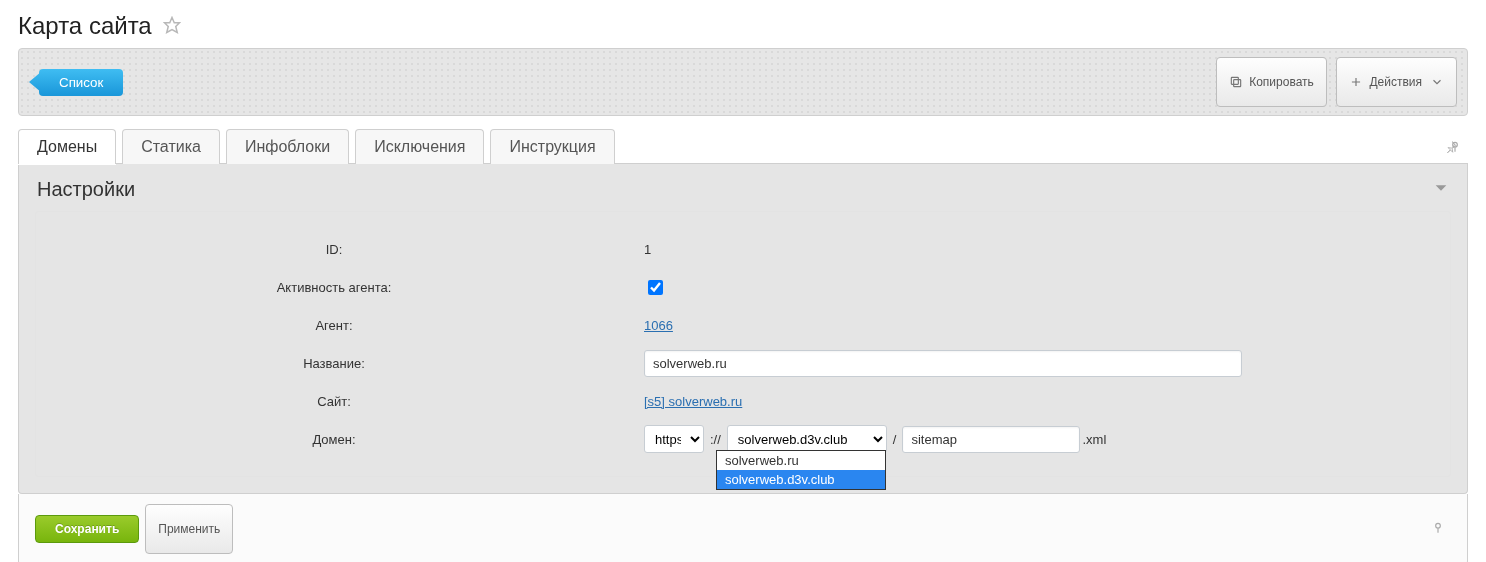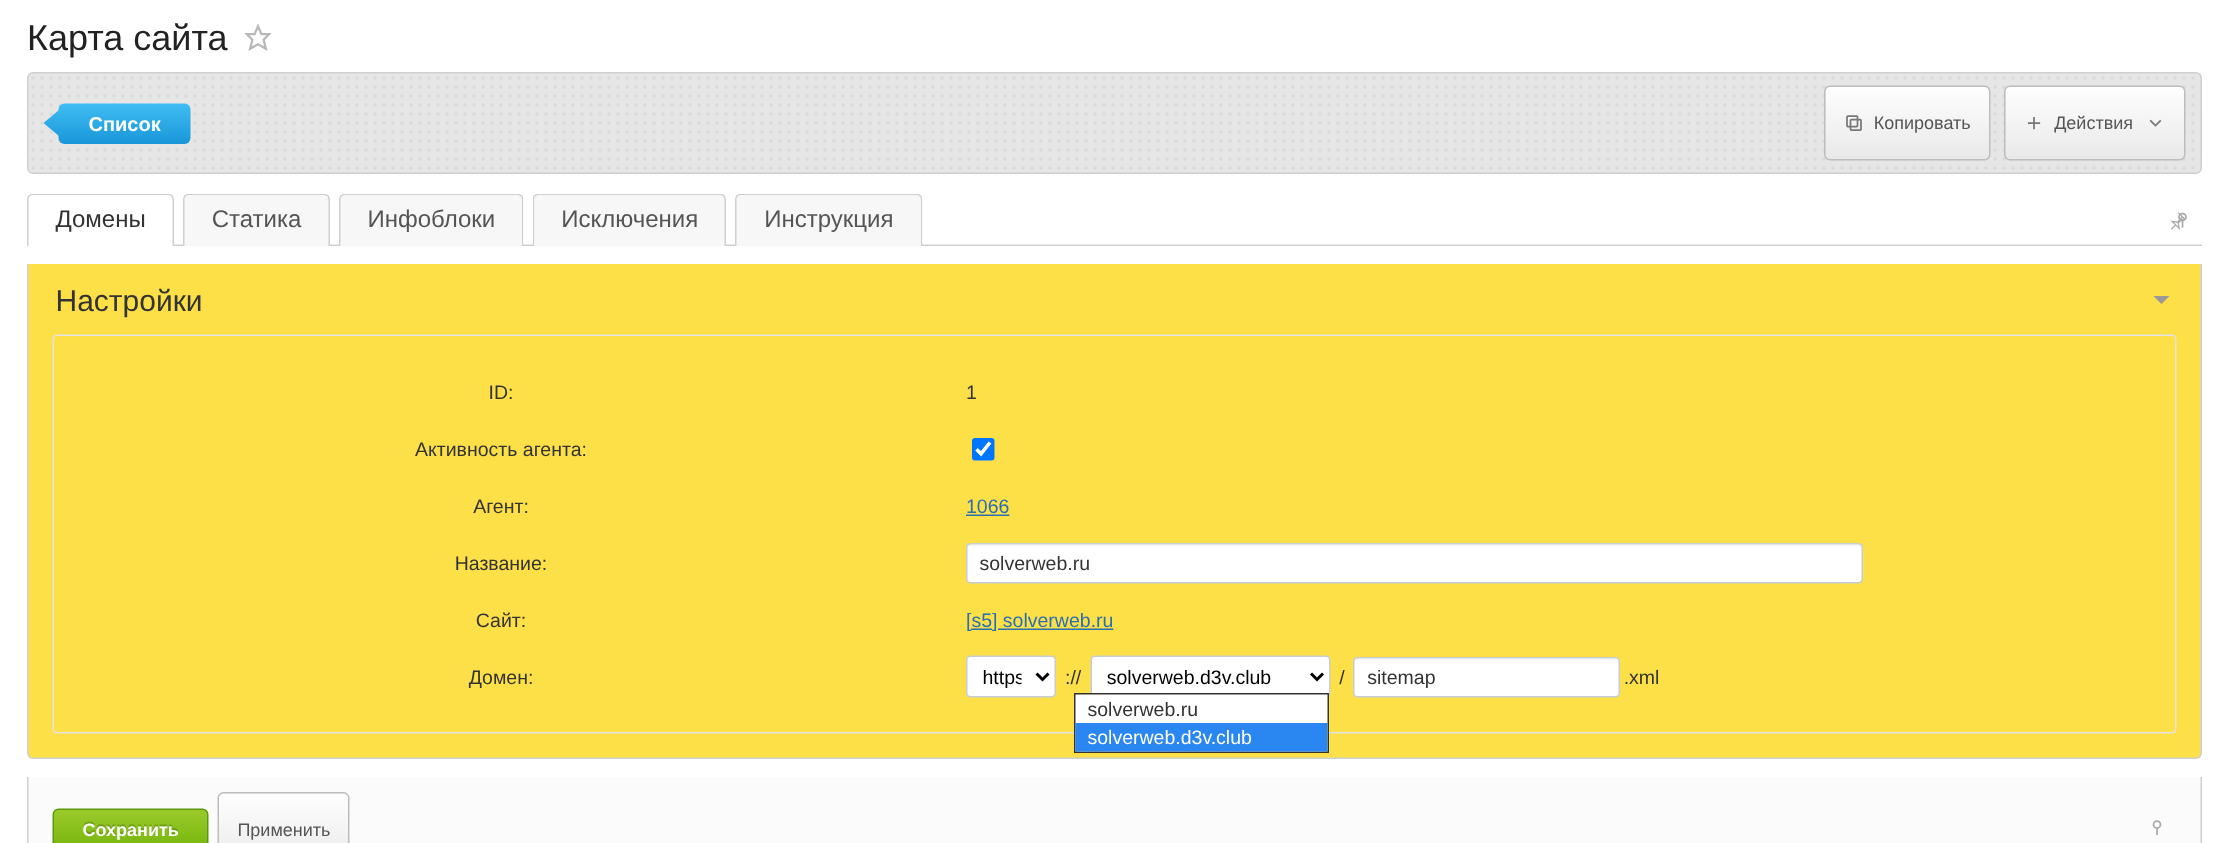--- a/index.html
+++ b/index.html
@@ -7,32 +7,32 @@
   
   .title-wrap{padding:12px 18px 8px}
   .page-title{font-size:24px;font-weight:400;color:#222;display:inline-block;vertical-align:middle}
   .star-icon{display:inline-block;vertical-align:middle;margin-left:8px;color:#b8b8b8}
   .star-icon svg{width:18px;height:18px}
   
   .strip{background:#e6e6e6;background-image:radial-gradient(#d9d9d9 1px,transparent 1px);background-size:6px 6px;border:1px solid #cfcfcf;border-radius:4px;margin:0 18px;padding:8px 10px;display:flex;align-items:center;justify-content:space-between}
   .btn{display:inline-flex;align-items:center;border:1px solid #bdbdbd;border-radius:4px;background:linear-gradient(#fefefe,#e9e9e9);padding:17px 12px;font-size:12px;color:#555;cursor:pointer;margin-left:6px}
   .btn svg{width:14px;height:14px;margin-right:6px;fill:#777}
   .btn .caret{margin-left:8px;margin-right:0}
-  .btn-blue{border:none;background:linear-gradient(#3fbdf2,#1996d9);color:#fff;font-weight:bold;padding:6px 20px;border-radius:4px;position:relative}
+  .btn-blue{border:none;background:linear-gradient(#3fbdf2,#1996d9);color:#fff;font-weight:normal;padding:6px 20px;border-radius:4px;position:relative}
   .btn-blue::before{content:"";position:absolute;left:-10px;top:0;bottom:0;width:16px;background:linear-gradient(#3fbdf2,#1996d9);clip-path:polygon(100% 0,100% 100%,0 50%);border-radius:2px}
   .btn-green{border:1px solid #5b9a0c;background:linear-gradient(#9acb2b,#78b50d);color:#fff;font-weight:bold;padding:6px 19px;text-shadow:0 -1px rgba(0,0,0,.2)}
   
   .tabs-row{margin:12px 18px 0;border-bottom:1px solid #cfcfcf;display:flex;align-items:flex-end}
   .tab{border:1px solid #cfcfcf;border-bottom:none;background:#fff;border-radius:4px 4px 0 0;padding:8px 18px;margin-right:6px;color:#555;font-size:16px;cursor:pointer;position:relative;top:1px}
   .tab.active{background:#fff;font-weight:normal;color:#333;box-shadow:0 1px 0 #fff}
   .tab.inactive{background:#f7f7f7}
   .pin-icon{margin-left:auto;color:#aaa;padding:6px}
   .pin-icon svg{width:14px;height:14px}
   
-  .panel{border:1px solid #cfcfcf;border-top:none;margin:12px 18px;border-radius:0 0 4px 4px;background:#fde047}
+  .panel{border:1px solid #cfcfcf;border-top:none;margin:0 18px;border-radius:0 0 4px 4px;background:#e5e5e5}
   .section-head{display:flex;align-items:center;justify-content:space-between;padding:14px 18px 10px}
   .section-title{font-size:20px;color:#333;font-weight:400}
   .collapse-icon{color:#999}
   .collapse-icon svg{width:16px;height:16px}
   .form-area{border:1px solid #e3e3e3;border-radius:3px;margin:0 16px 16px;padding:18px 0;position:relative}
   .form-row{display:flex;align-items:center;padding:5px 0;min-height:28px}
   .form-label{flex:0 0 596px;text-align:center;color:#333;font-size:13px;padding-right:4px}
   .form-val{flex:1;padding-left:8px;display:flex;align-items:center;font-size:13px;color:#333}
   .form-val a{color:#2a6fb1;text-decoration:underline}
   .text-input{border:1px solid #c7cdd3;border-radius:3px;padding:5px 8px;font-size:13px;color:#333;background:#fff;box-shadow:inset 0 1px 2px rgba(0,0,0,.05)}

